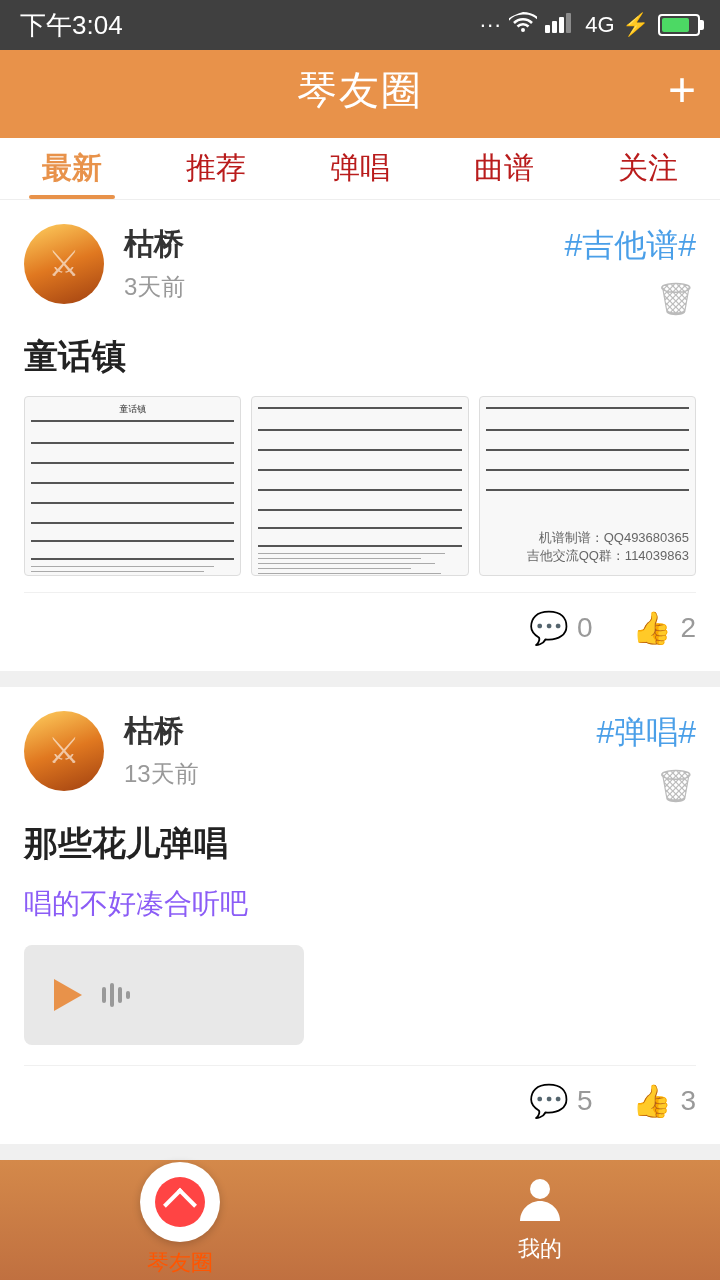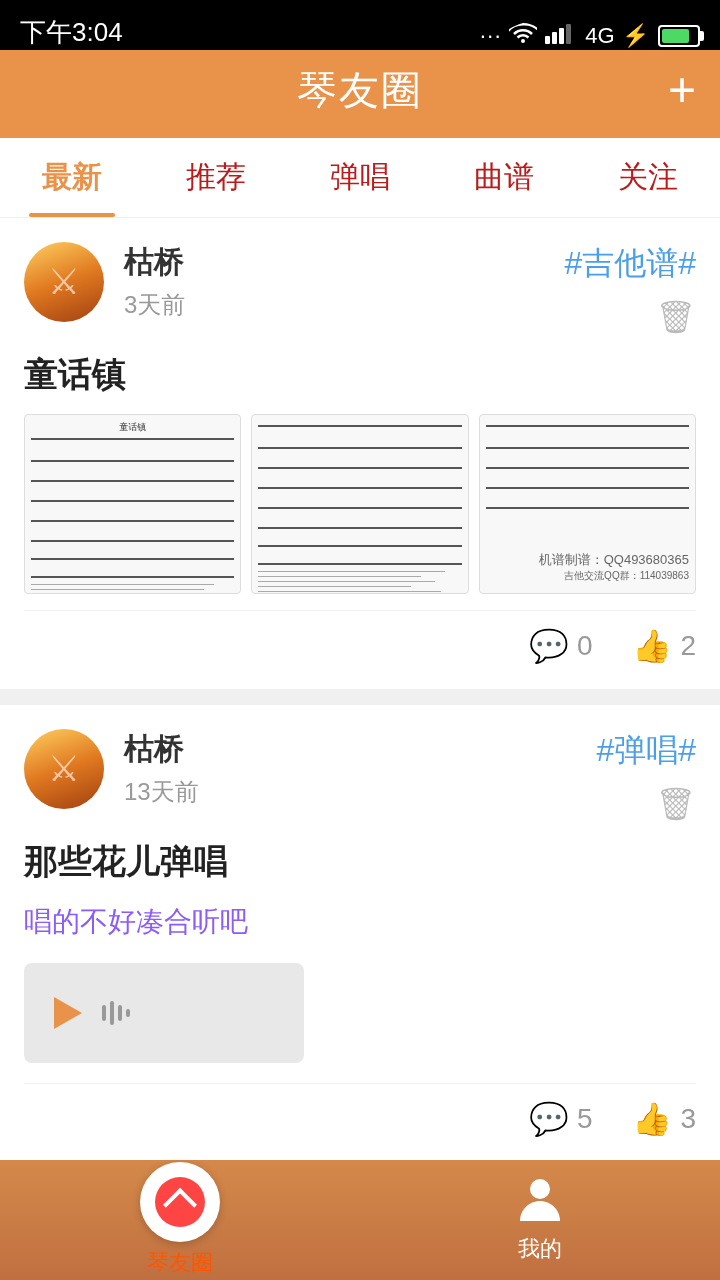--- a/index.html
+++ b/index.html
@@ -7,24 +7,24 @@
     body {
       width: 720px;
       min-height: 1280px;
       font-family: -apple-system, "PingFang SC", "Hiragino Sans GB", "Microsoft YaHei", sans-serif;
       background: #f5f5f5;
       overflow-x: hidden;
     }
 
     
     .status-bar {
-      background: #000000;
+      background: #404040;
       height: 50px;
       display: flex;
-      align-items: flex-end;
+      align-items: center;
       justify-content: space-between;
       padding: 0 20px;
       color: white;
       font-size: 26px;
       font-weight: 500;
     }
     .status-right {
       display: flex;
       align-items: center;
       gap: 8px;
@@ -81,21 +81,21 @@
       font-size: 48px;
       font-weight: 300;
       line-height: 1;
     }
 
     
     .tabs {
       background: white;
       display: flex;
       border-bottom: 1px solid #eee;
-      height: 80px;
+      height: 62px;
       justify-content: space-between;
     }
     .tab-item {
       flex: 1;
       display: flex;
       align-items: center;
       justify-content: center;
       font-size: 30px;
       color: #b91c1c;
       cursor: pointer;
@@ -512,21 +512,21 @@
             <div style="height:10px;"></div>
             <div class="tab-row"></div>
             <div style="height:10px;"></div>
             <div class="tab-row"></div>
             <div style="height:10px;"></div>
             <div class="tab-row"></div>
           </div>
         </div>
         <div class="sheet-watermark">
           <div style="font-size:13px;color:#666;">机谱制谱：QQ493680365</div>
-          <div style="font-size:10px;color:#666;">吉他交流QQ群：114039863</div>
+          <div style="font-size:13px;color:#666;">吉他交流QQ群：114039863</div>
         </div>
       </div>
     </div>
 
     <div class="post-footer">
       <div class="post-stat">
         <span class="stat-icon">💬</span>
         <span>0</span>
       </div>
       <div class="post-stat">

